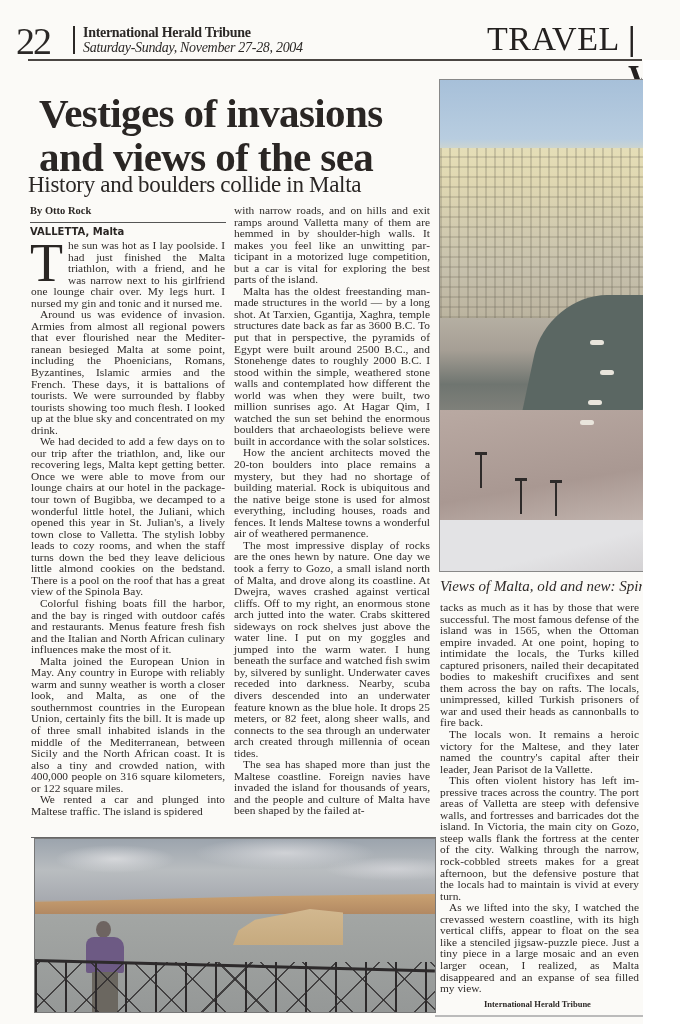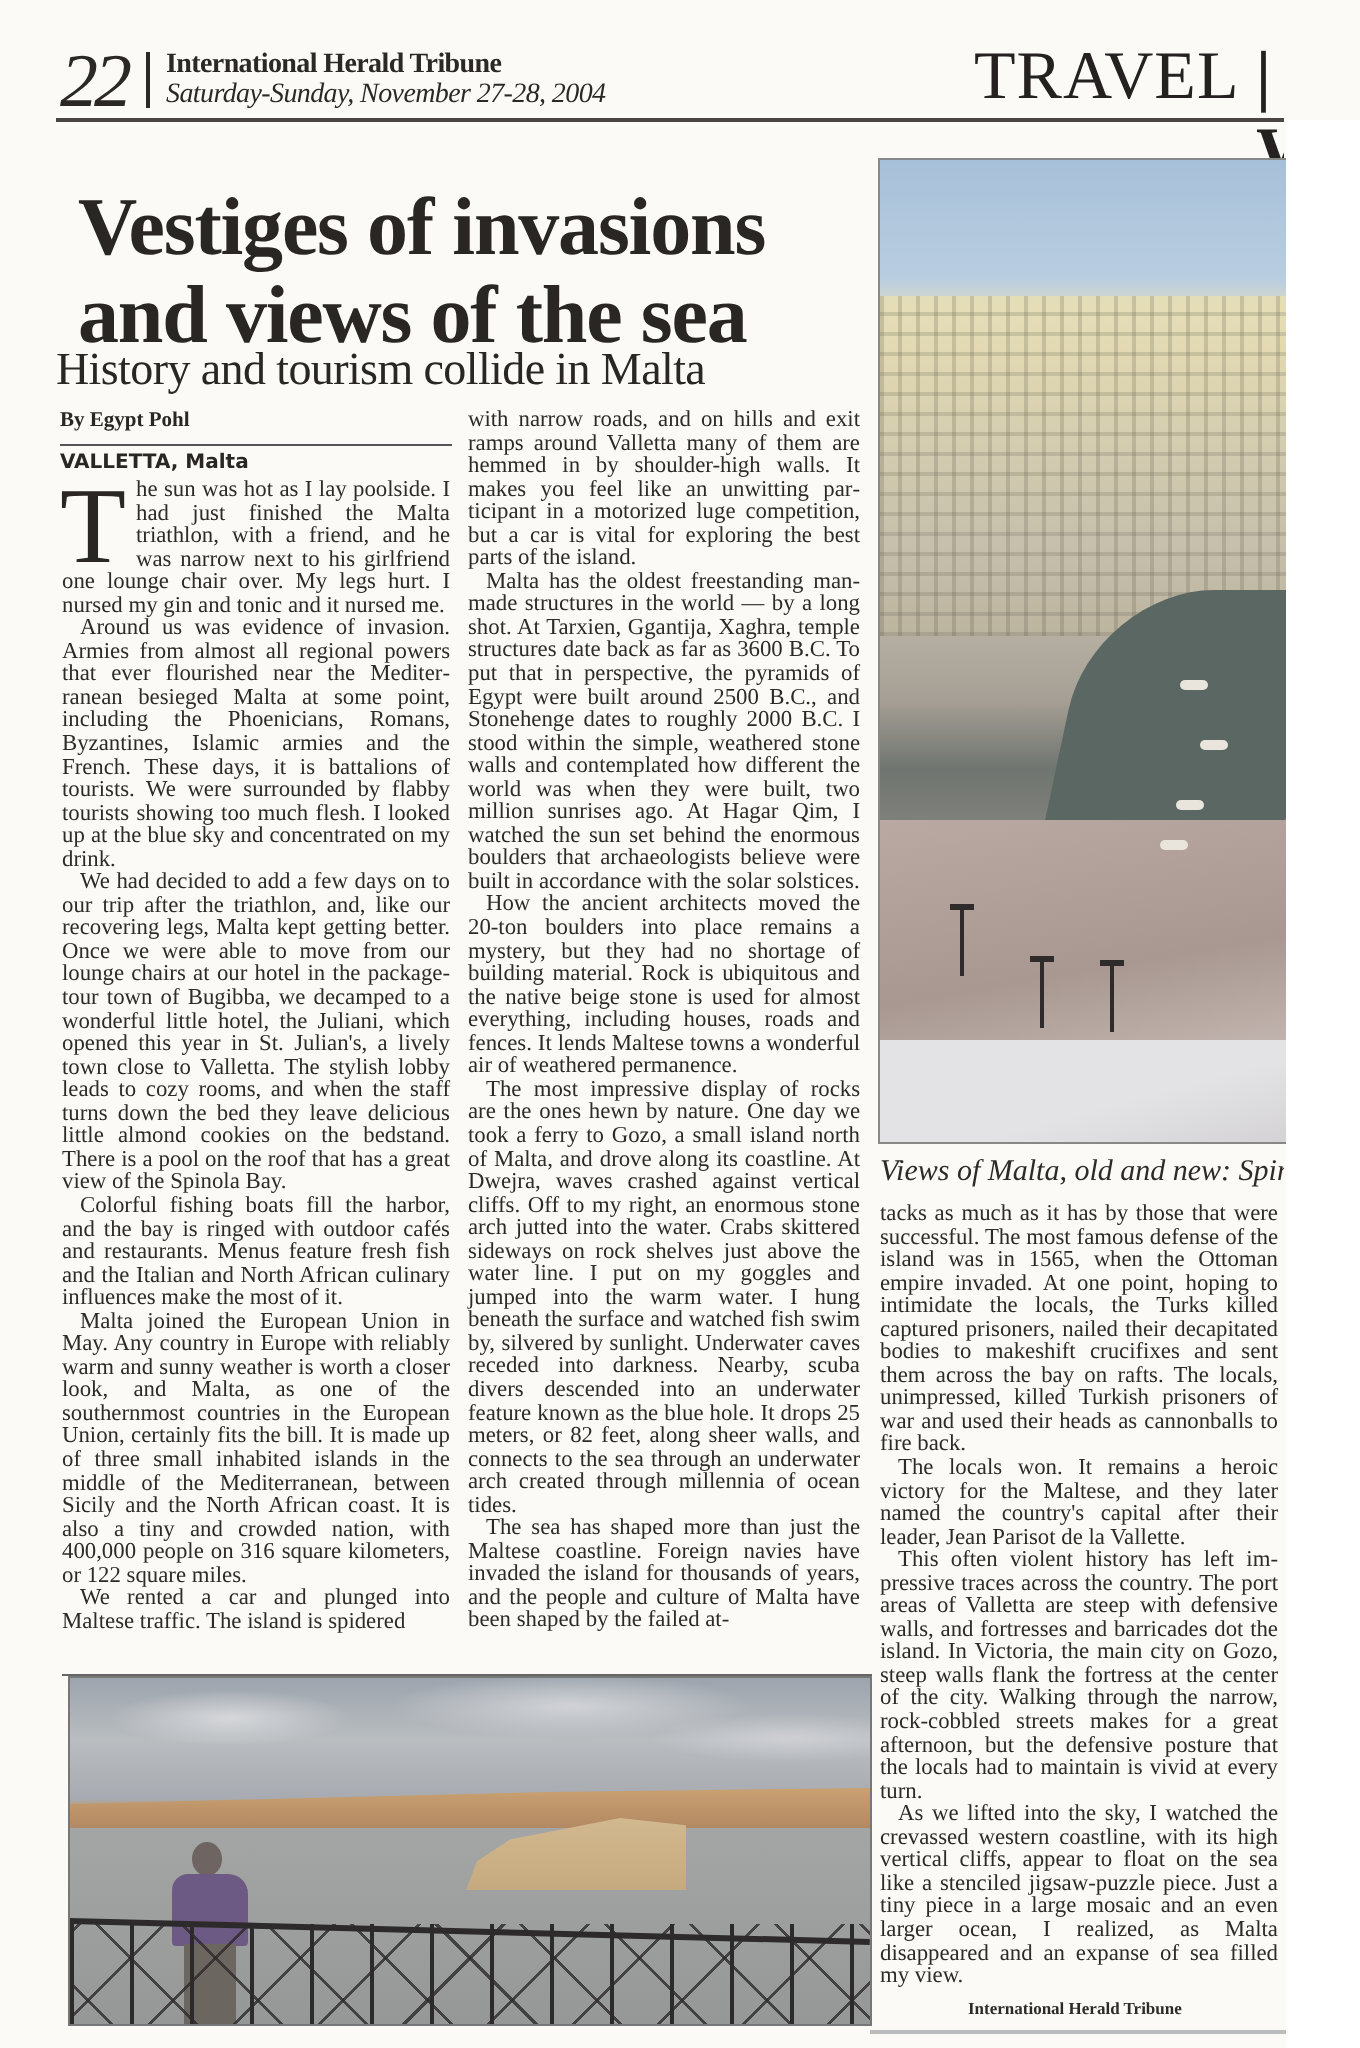--- a/index.html
+++ b/index.html
@@ -6,23 +6,23 @@
   body {
     width: 680px; height: 1024px; overflow: hidden;
     background: #fbfaf7;
     position: relative;
     font-family: "DejaVu Serif", "Liberation Serif", serif;
     color: #2a2725;
   }
   .page { position: absolute; inset: 0; }
   
   .pagenum {
-    position: absolute; left: 30px; top: 22px;
+    position: absolute; left: 16px; top: 22px;
     font-family: "Liberation Serif", serif; font-size: 38px; line-height: 38px;
-    letter-spacing: -2px; color: #2b2826; font-style: italic;
+    letter-spacing: -2px; color: #2b2826;
   }
   .vsep { position: absolute; left: 73px; top: 26px; width: 2px; height: 28px; background: #2b2826; }
   .pubname {
     position: absolute; left: 83px; top: 25px;
     font-family: "Liberation Serif", serif; font-weight: bold; font-size: 14px; color: #2b2826;
     letter-spacing: -0.3px;
   }
   .pubdate {
     position: absolute; left: 83px; top: 40px;
     font-family: "Liberation Serif", serif; font-style: italic; font-size: 14px; color: #2b2826;
@@ -168,22 +168,22 @@
 
   <div class="pagenum">22</div>
   <div class="vsep"></div>
   <div class="pubname">International Herald Tribune</div>
   <div class="pubdate">Saturday-Sunday, November 27-28, 2004</div>
   <div class="section">TRAVEL</div>
   <div class="section-next">| W</div>
   <div class="mast-rule"></div>
 
   <h1 class="headline">Vestiges of invasions and views of the sea</h1>
-  <div class="deck">History and tourism collide in Malta</div>
-  <div class="byline">By Egypt Pohl</div>
+  <div class="deck">History and boulders collide in Malta</div>
+  <div class="byline">By Otto Rock</div>
   <div class="byline-rule"></div>
   <div class="dateline">VALLETTA, Malta</div>
 
   <div class="col col1">
     <p class="noindent"><span class="dropcap">T</span><span>he sun was hot as I lay poolside. I had just finished the Malta triathlon, with a friend, and he was narrow next to his girlfriend one lounge chair over. My legs hurt. I nursed my gin and tonic and it nursed me.</span></p>
     <p>Around us was evidence of invasion. Armies from almost all regional powers that ever flourished near the Mediter­ranean besieged Malta at some point, including the Phoenicians, Romans, Byzantines, Islamic armies and the French. These days, it is battalions of tourists. We were surrounded by flabby tourists showing too much flesh. I looked up at the blue sky and concen­trated on my drink.</p>
     <p>We had decided to add a few days on to our trip after the triathlon, and, like our recovering legs, Malta kept getting better. Once we were able to move from our lounge chairs at our hotel in the package-tour town of Bugibba, we de­camped to a wonderful little hotel, the Juliani, which opened this year in St. Ju­lian's, a lively town close to Valletta. The stylish lobby leads to cozy rooms, and when the staff turns down the bed they leave delicious little almond cookies on the bedstand. There is a pool on the roof that has a great view of the Spinola Bay.</p>
     <p>Colorful fishing boats fill the harbor, and the bay is ringed with outdoor cafés and restaurants. Menus feature fresh fish and the Italian and North African culinary influences make the most of it.</p>
     <p>Malta joined the European Union in May. Any country in Europe with reli­ably warm and sunny weather is worth a closer look, and Malta, as one of the southernmost countries in the Euro­pean Union, certainly fits the bill. It is made up of three small inhabited islands in the middle of the Mediterranean, be­tween Sicily and the North African coast. It is also a tiny and crowded na­tion, with 400,000 people on 316 square kilometers, or 122 square miles.</p>
     <p>We rented a car and plunged into Maltese traffic. The island is spidered</p>

